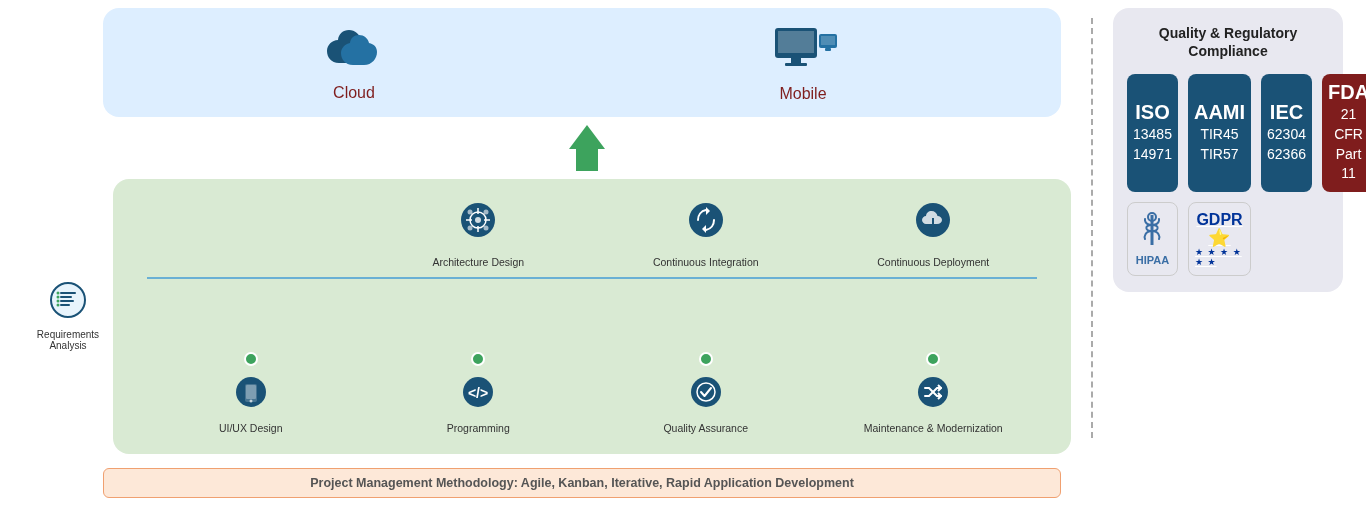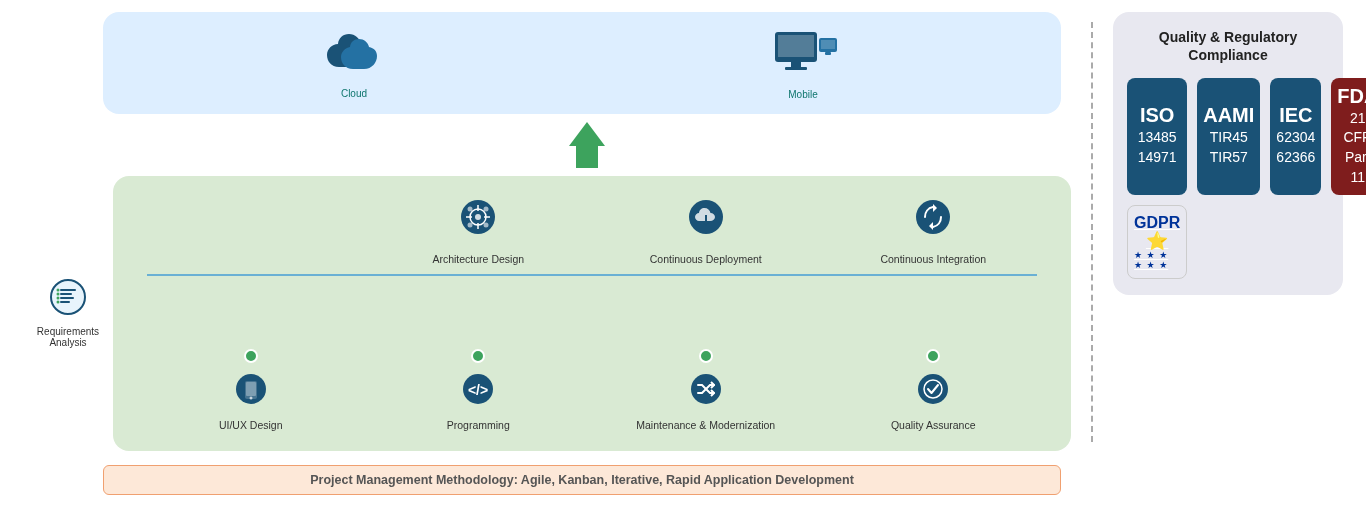--- a/index.html
+++ b/index.html
@@ -41,22 +41,22 @@
       display: flex;
       flex-direction: column;
       align-items: center;
       gap: 6px;
     }
     .platform-icon {
       font-size: 38px;
       color: #1a5276;
     }
     .platform-label {
-      font-size: 10px;
-      color: #0f766e;
+      font-size: 16px;
+      color: #7f1d1d;
     }
 
     
     .arrow-section {
       display: flex;
       justify-content: center;
       margin-left: 80px;
     }
     .arrow-up-container {
       display: flex;
@@ -377,61 +377,61 @@
                 <text x="16" y="22" text-anchor="middle" fill="white" font-size="14" font-weight="bold">&lt;/&gt;</text>
               </svg>
             </div>
             <div class="timeline-text-bottom">Programming</div>
           </div>
 
           <div class="timeline-item">
             <div class="timeline-icon-top">
               <svg width="36" height="36" viewBox="0 0 36 36" fill="none">
                 <circle cx="18" cy="18" r="17" fill="#1a5276"></circle>
-                <path d="M11 22 C9 22 7 20 7 18 C7 16 9 14 11 14 C11.2 11 13.5 9 16.5 9 C19.5 9 22 11 22.5 14 C25 14 27 16 27 18 C27 20 25 22 22 22Z" fill="white" opacity="0.8"></path>
-                <line x1="18" y1="16" x2="18" y2="26" stroke="#1a5276" stroke-width="2"></line>
-                <polyline points="14,22 18,27 22,22" fill="#1a5276" stroke="#1a5276" stroke-width="1"></polyline>
-              </svg>
-            </div>
-            <div class="timeline-text-top">Continuous Deployment</div>
-            <div class="timeline-dot"></div>
-            <div class="timeline-icon-bottom">
-              <svg width="32" height="32" viewBox="0 0 32 32" fill="none">
-                <circle cx="16" cy="16" r="15" fill="#1a5276"></circle>
-
-                <polyline points="8,12 12,12 20,20 24,20" stroke="white" stroke-width="2" fill="none" stroke-linecap="round"></polyline>
-                <polyline points="8,20 12,20 20,12 24,12" stroke="white" stroke-width="2" fill="none" stroke-linecap="round"></polyline>
-                <polyline points="21,9 24,12 21,15" fill="none" stroke="white" stroke-width="2" stroke-linejoin="round"></polyline>
-                <polyline points="21,17 24,20 21,23" fill="none" stroke="white" stroke-width="2" stroke-linejoin="round"></polyline>
-              </svg>
-            </div>
-            <div class="timeline-text-bottom">Maintenance &amp; Modernization</div>
-          </div>
-
-          <div class="timeline-item">
-            <div class="timeline-icon-top">
-              <svg width="36" height="36" viewBox="0 0 36 36" fill="none">
-                <circle cx="18" cy="18" r="17" fill="#1a5276"></circle>
                 <path d="M10 18 C10 13 13 9 18 8" stroke="white" stroke-width="2" fill="none" stroke-linecap="round"></path>
                 <path d="M26 18 C26 23 23 27 18 28" stroke="white" stroke-width="2" fill="none" stroke-linecap="round"></path>
                 <polygon points="18,5 22,9 18,13" fill="white"></polygon>
                 <polygon points="18,31 14,27 18,23" fill="white"></polygon>
               </svg>
             </div>
             <div class="timeline-text-top">Continuous Integration</div>
             <div class="timeline-dot"></div>
             <div class="timeline-icon-bottom">
               <svg width="32" height="32" viewBox="0 0 32 32" fill="none">
                 <circle cx="16" cy="16" r="15" fill="#1a5276"></circle>
                 <circle cx="16" cy="16" r="9" stroke="white" stroke-width="1.5" fill="none"></circle>
                 <polyline points="11,16 14.5,20 21,12" stroke="white" stroke-width="2" fill="none" stroke-linecap="round" stroke-linejoin="round"></polyline>
               </svg>
             </div>
             <div class="timeline-text-bottom">Quality Assurance</div>
           </div>
+
+          <div class="timeline-item">
+            <div class="timeline-icon-top">
+              <svg width="36" height="36" viewBox="0 0 36 36" fill="none">
+                <circle cx="18" cy="18" r="17" fill="#1a5276"></circle>
+                <path d="M11 22 C9 22 7 20 7 18 C7 16 9 14 11 14 C11.2 11 13.5 9 16.5 9 C19.5 9 22 11 22.5 14 C25 14 27 16 27 18 C27 20 25 22 22 22Z" fill="white" opacity="0.8"></path>
+                <line x1="18" y1="16" x2="18" y2="26" stroke="#1a5276" stroke-width="2"></line>
+                <polyline points="14,22 18,27 22,22" fill="#1a5276" stroke="#1a5276" stroke-width="1"></polyline>
+              </svg>
+            </div>
+            <div class="timeline-text-top">Continuous Deployment</div>
+            <div class="timeline-dot"></div>
+            <div class="timeline-icon-bottom">
+              <svg width="32" height="32" viewBox="0 0 32 32" fill="none">
+                <circle cx="16" cy="16" r="15" fill="#1a5276"></circle>
+
+                <polyline points="8,12 12,12 20,20 24,20" stroke="white" stroke-width="2" fill="none" stroke-linecap="round"></polyline>
+                <polyline points="8,20 12,20 20,12 24,12" stroke="white" stroke-width="2" fill="none" stroke-linecap="round"></polyline>
+                <polyline points="21,9 24,12 21,15" fill="none" stroke="white" stroke-width="2" stroke-linejoin="round"></polyline>
+                <polyline points="21,17 24,20 21,23" fill="none" stroke="white" stroke-width="2" stroke-linejoin="round"></polyline>
+              </svg>
+            </div>
+            <div class="timeline-text-bottom">Maintenance &amp; Modernization</div>
+          </div>
         </div>
 
       </div>
     </div>
 
     <div class="project-bar">Project Management Methodology: Agile, Kanban, Iterative, Rapid Application Development</div>
 
   </div>
 
   <div style="width:2px; height:420px; border-left:2px dashed #aaa; margin-top:10px; flex-shrink:0;"></div>
@@ -453,20 +453,31 @@
       <div class="badge iec">
         <div class="badge-title">IEC</div>
         <div class="badge-sub">62304<br>62366</div>
       </div>
 
       <div class="badge fda">
         <div class="badge-title">FDA</div>
         <div class="badge-sub">21 CFR<br>Part 11</div>
       </div>
 
+      <div class="badge hipaa">
+        <div class="hipaa-icon">
+          <svg width="30" height="36" viewBox="0 0 30 36" fill="none">
+            <line x1="15" y1="4" x2="15" y2="34" stroke="#3a6ea5" stroke-width="3"></line>
+            <path d="M8 8 C8 8 7 14 15 14 C23 14 22 20 15 20 C8 20 7 26 8 28" stroke="#3a6ea5" stroke-width="2" fill="none" stroke-linecap="round"></path>
+            <path d="M22 8 C22 8 23 14 15 14 C7 14 8 20 15 20 C22 20 23 26 22 28" stroke="#3a6ea5" stroke-width="2" fill="none" stroke-linecap="round"></path>
+            <ellipse cx="15" cy="6" rx="4" ry="4" stroke="#3a6ea5" stroke-width="2" fill="none"></ellipse>
+          </svg>
+        </div>
+        <div style="font-size:11px;font-weight:bold;color:#3a6ea5;">HIPAA</div>
+      </div>
 
       <div class="badge gdpr">
         <div style="position:relative;display:flex;flex-direction:column;align-items:center;text-decoration:underline;">
           <div class="gdpr-text">GDPR</div>
           <div style="font-size:18px;color:#003399;line-height:1;">⭐</div>
           <div style="font-size:9px;color:#003399;letter-spacing:1px;">★ ★ ★ ★ ★ ★</div>
         </div>
       </div>
 
     </div>

